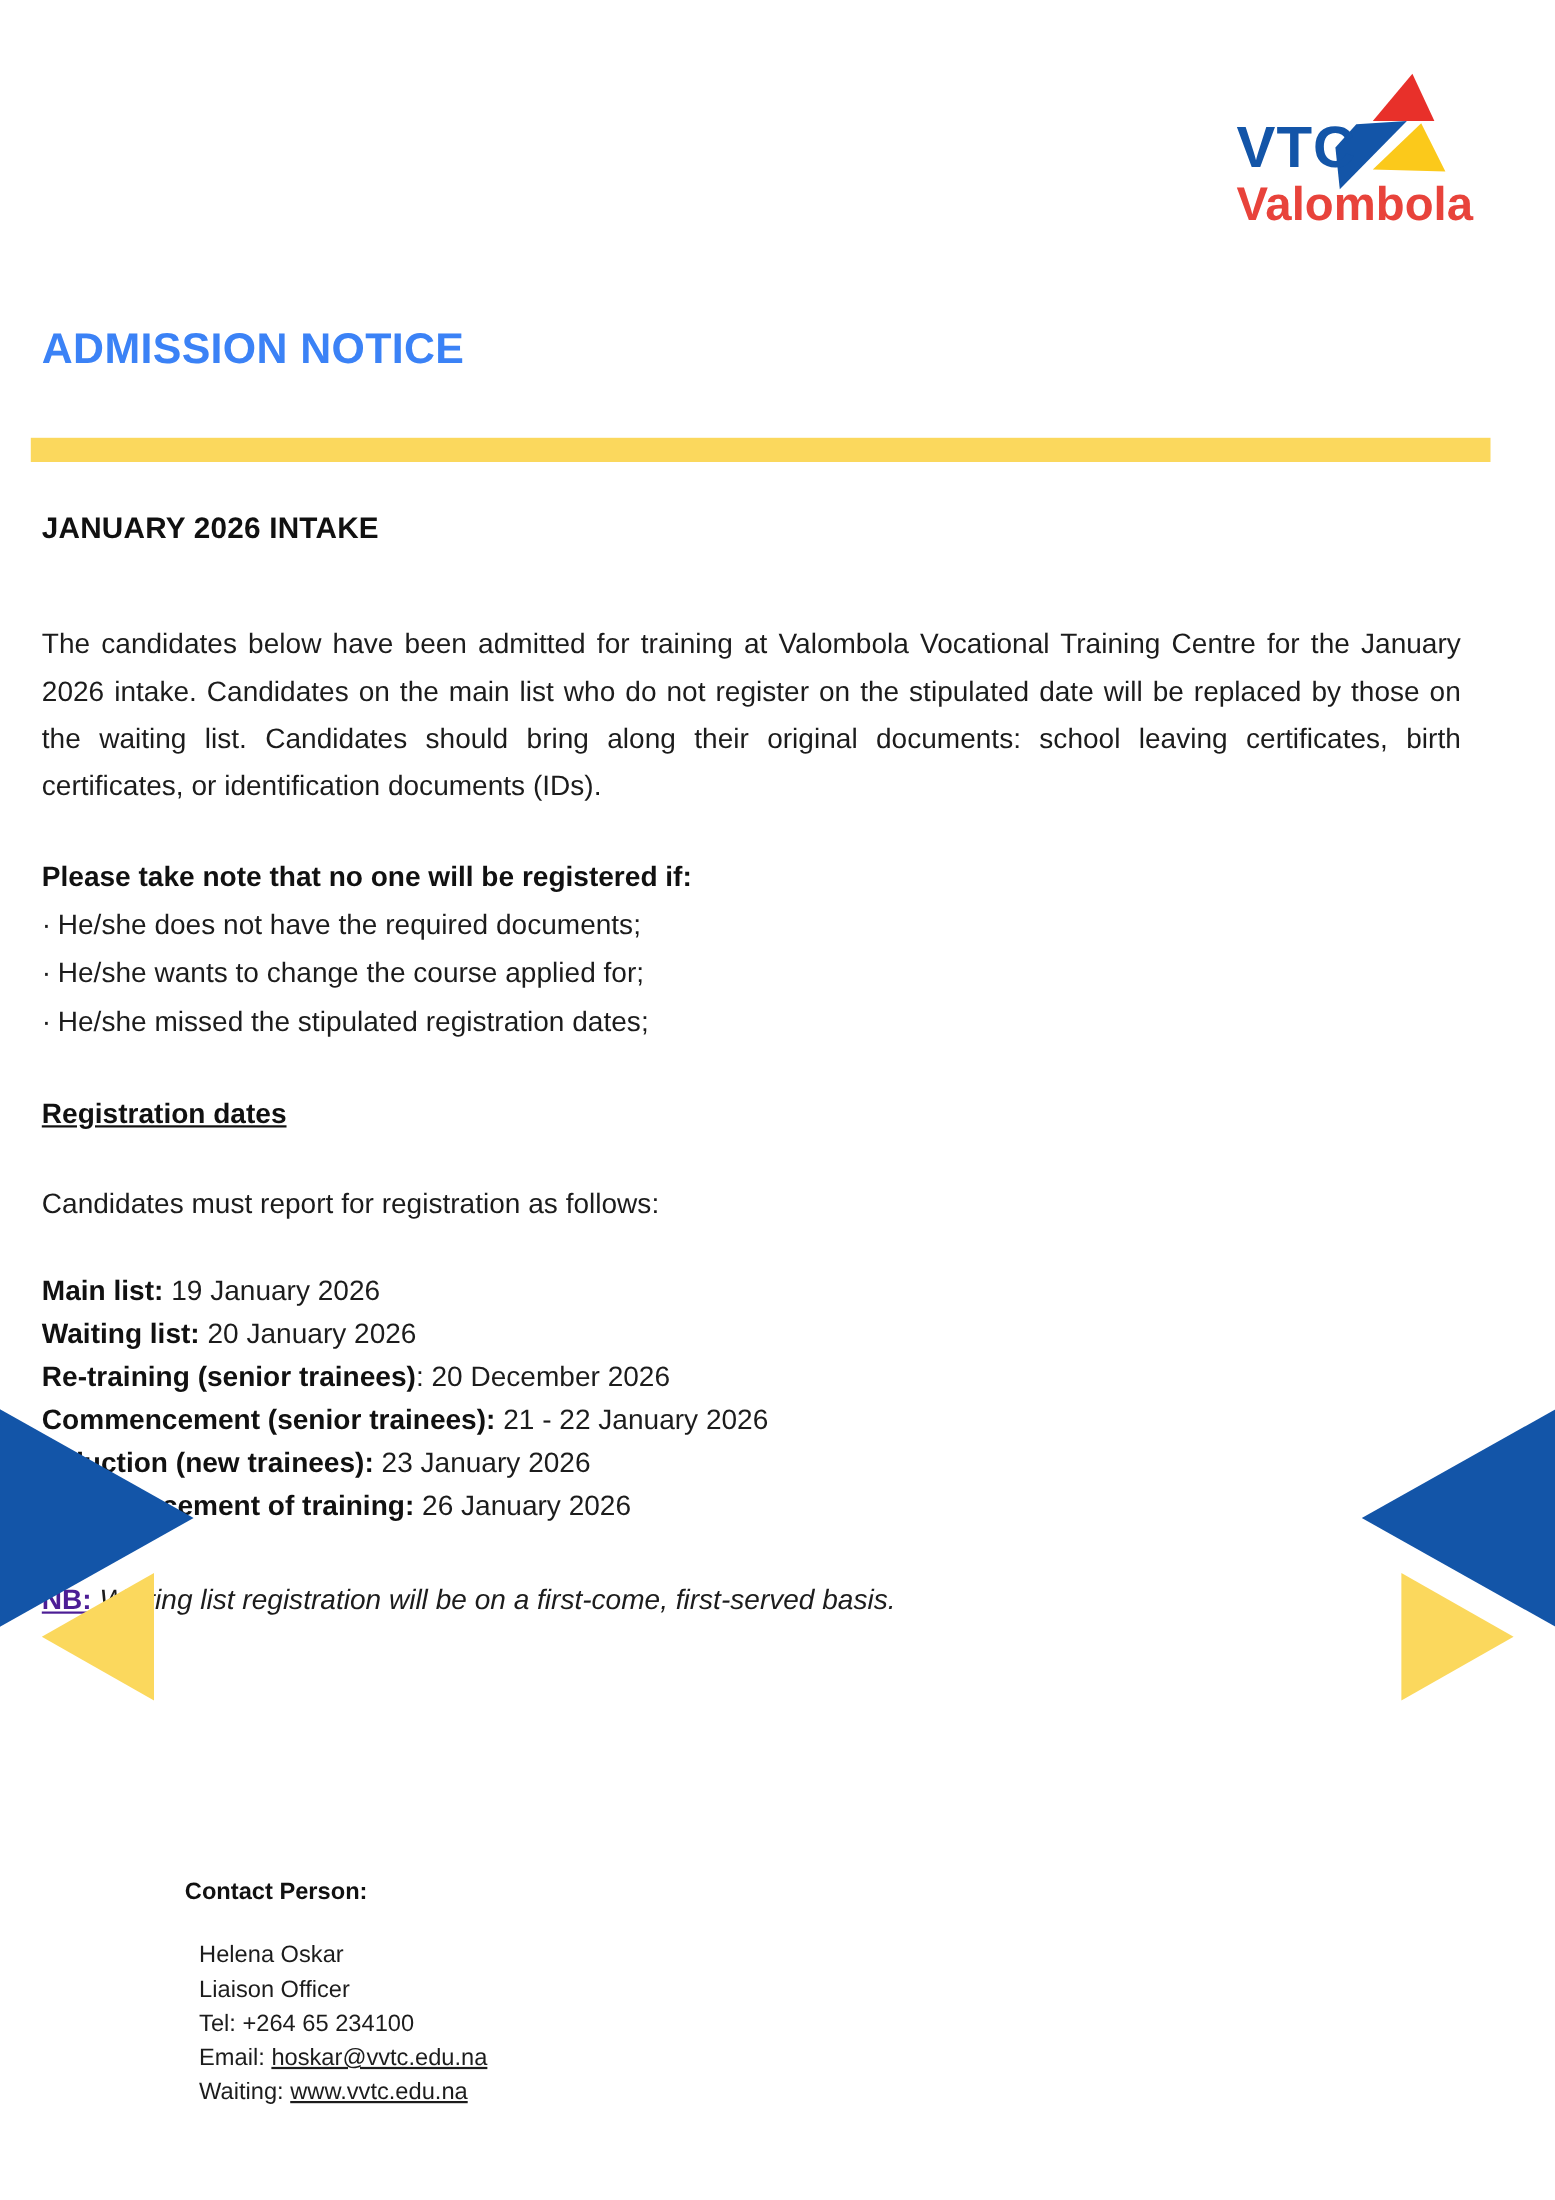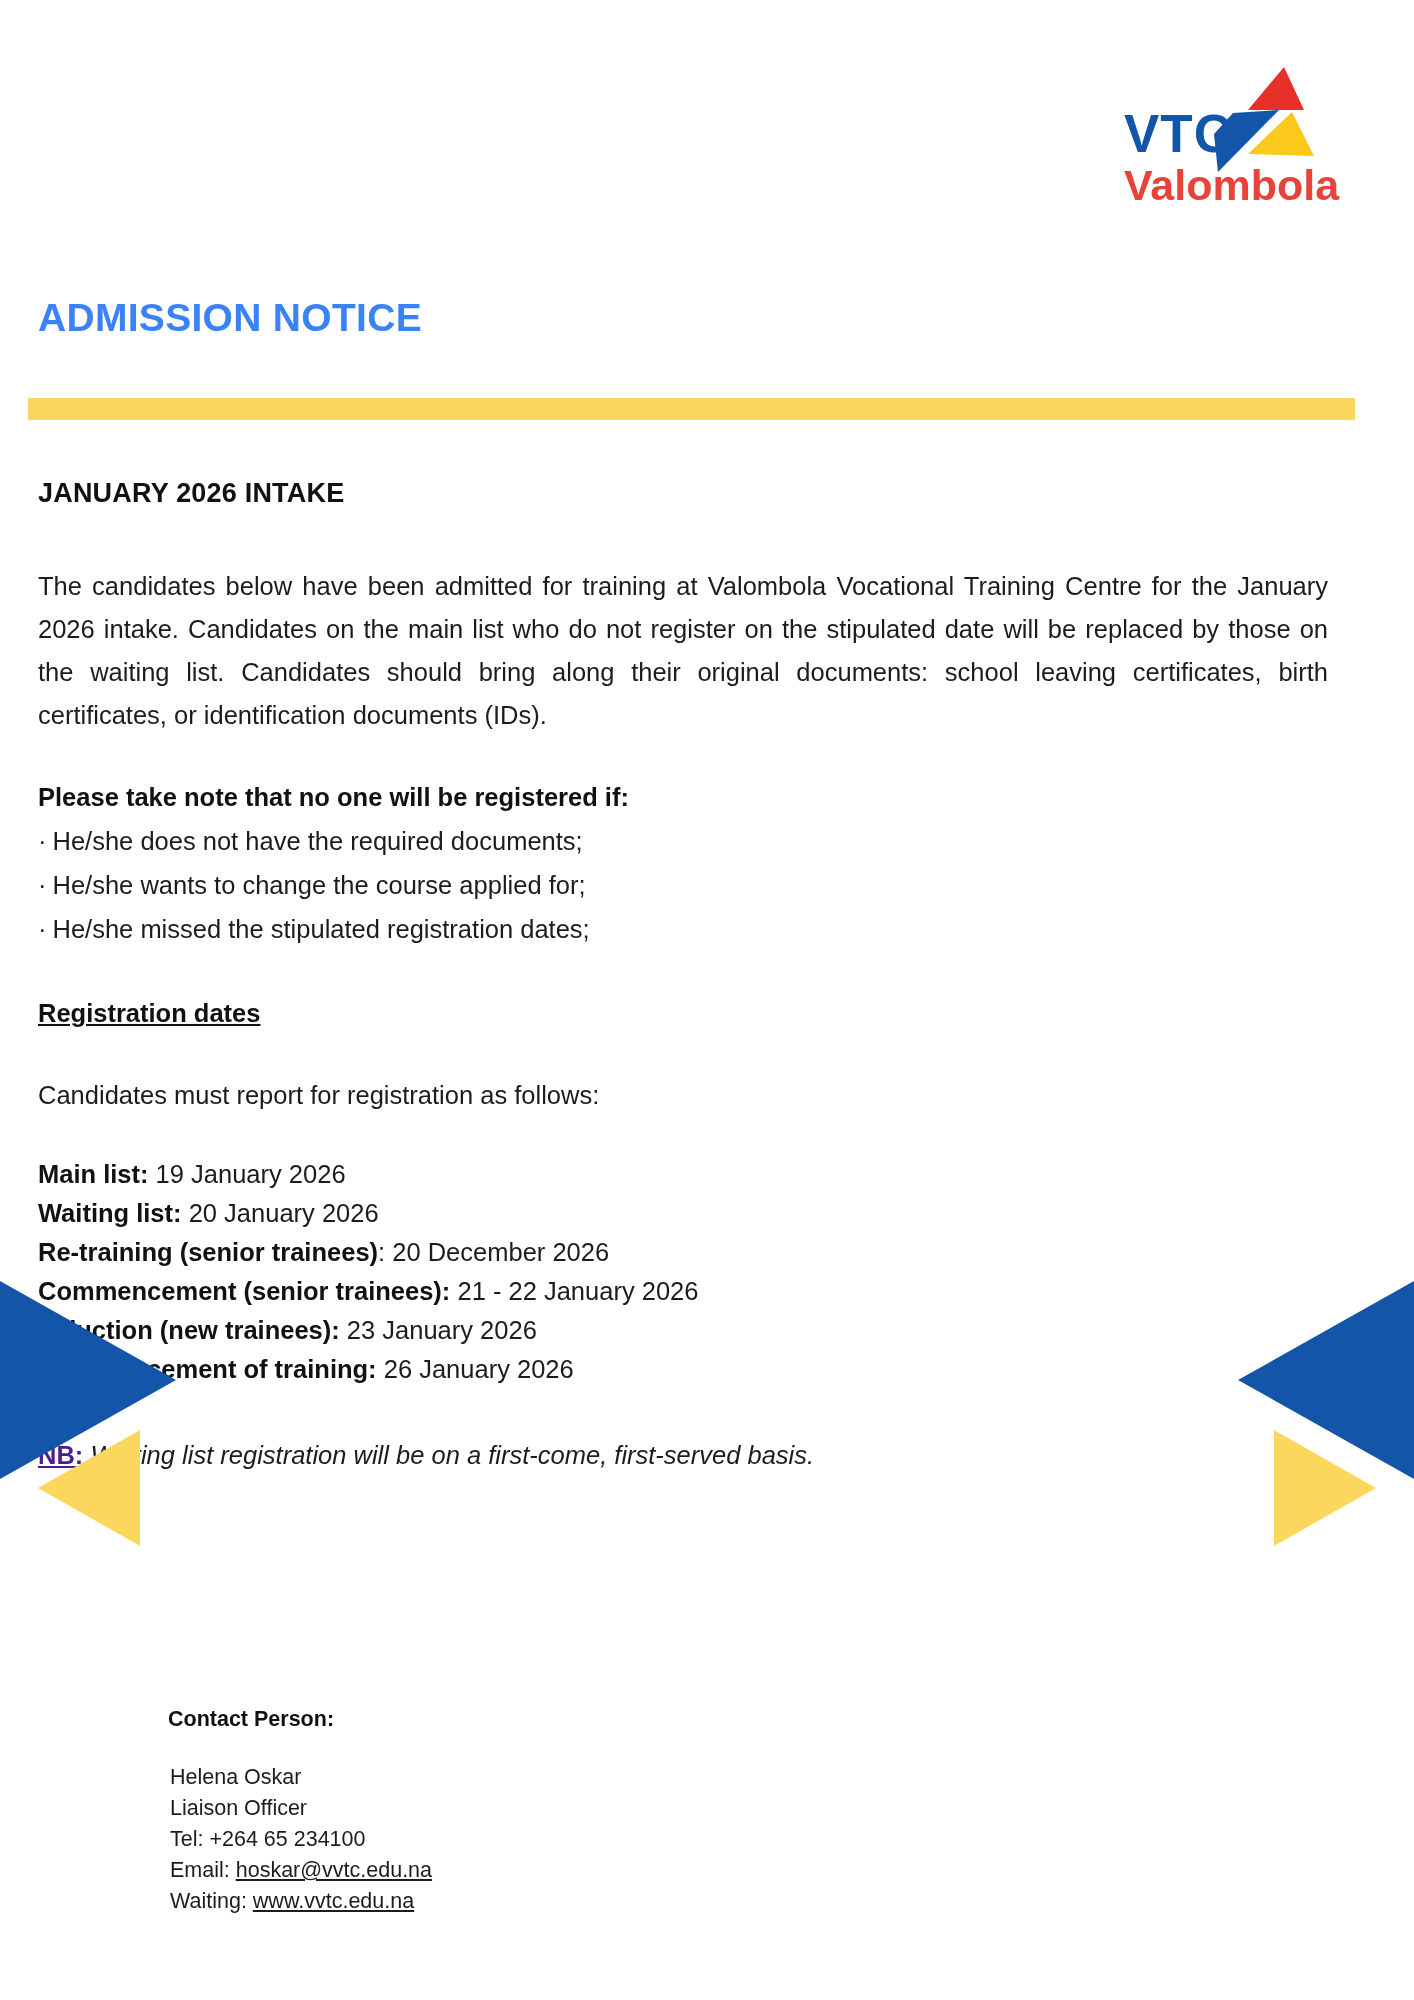--- a/index.html
+++ b/index.html
@@ -49,21 +49,21 @@
     left: 28px;
     top: 398px;
     width: 1327px;
     height: 22px;
     background: #FBD85D;
   }
 
   .subtitle {
     position: absolute;
     left: 38px;
-    top: 478px;
+    top: 465px;
     font-size: 27px;
     font-weight: bold;
     letter-spacing: 0.2px;
     color: #111111;
     margin: 0;
   }
 
   .body {
     position: absolute;
     left: 38px;
@@ -149,21 +149,21 @@
     left: 168px;
     top: 1707px;
     width: 560px;
   }
   .contact-title {
     font-size: 21.5px;
     font-weight: bold;
     color: #111111;
     margin: 0 0 30px 0;
   }
-  .contact-lines { margin: 2px; padding: 0; list-style: none; }
+  .contact-lines { margin: 13px; padding: 0; list-style: none; }
   .contact-lines li {
     font-size: 21.5px;
     line-height: 31px;
     color: #1c1c1c;
     white-space: pre;
   }
   .contact-lines li .link { text-decoration: underline; }
 </style>
 </head>
 <body>

